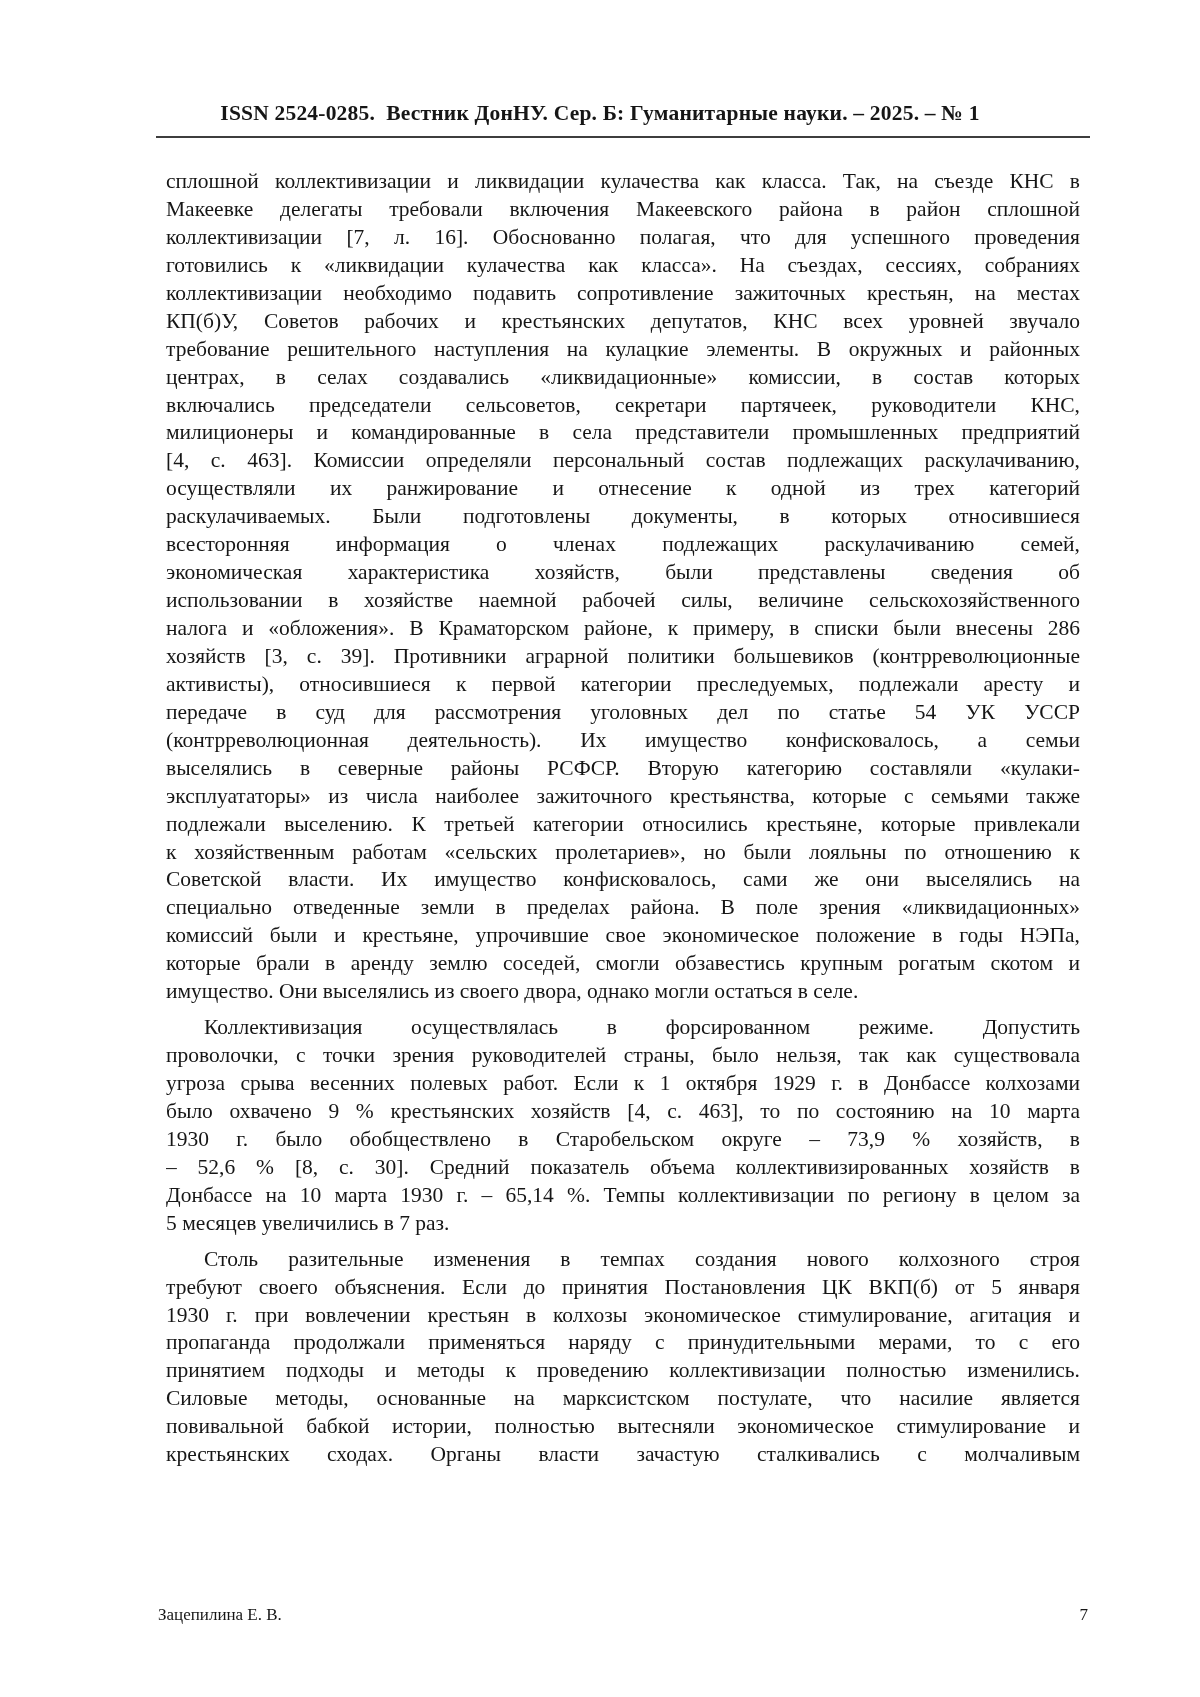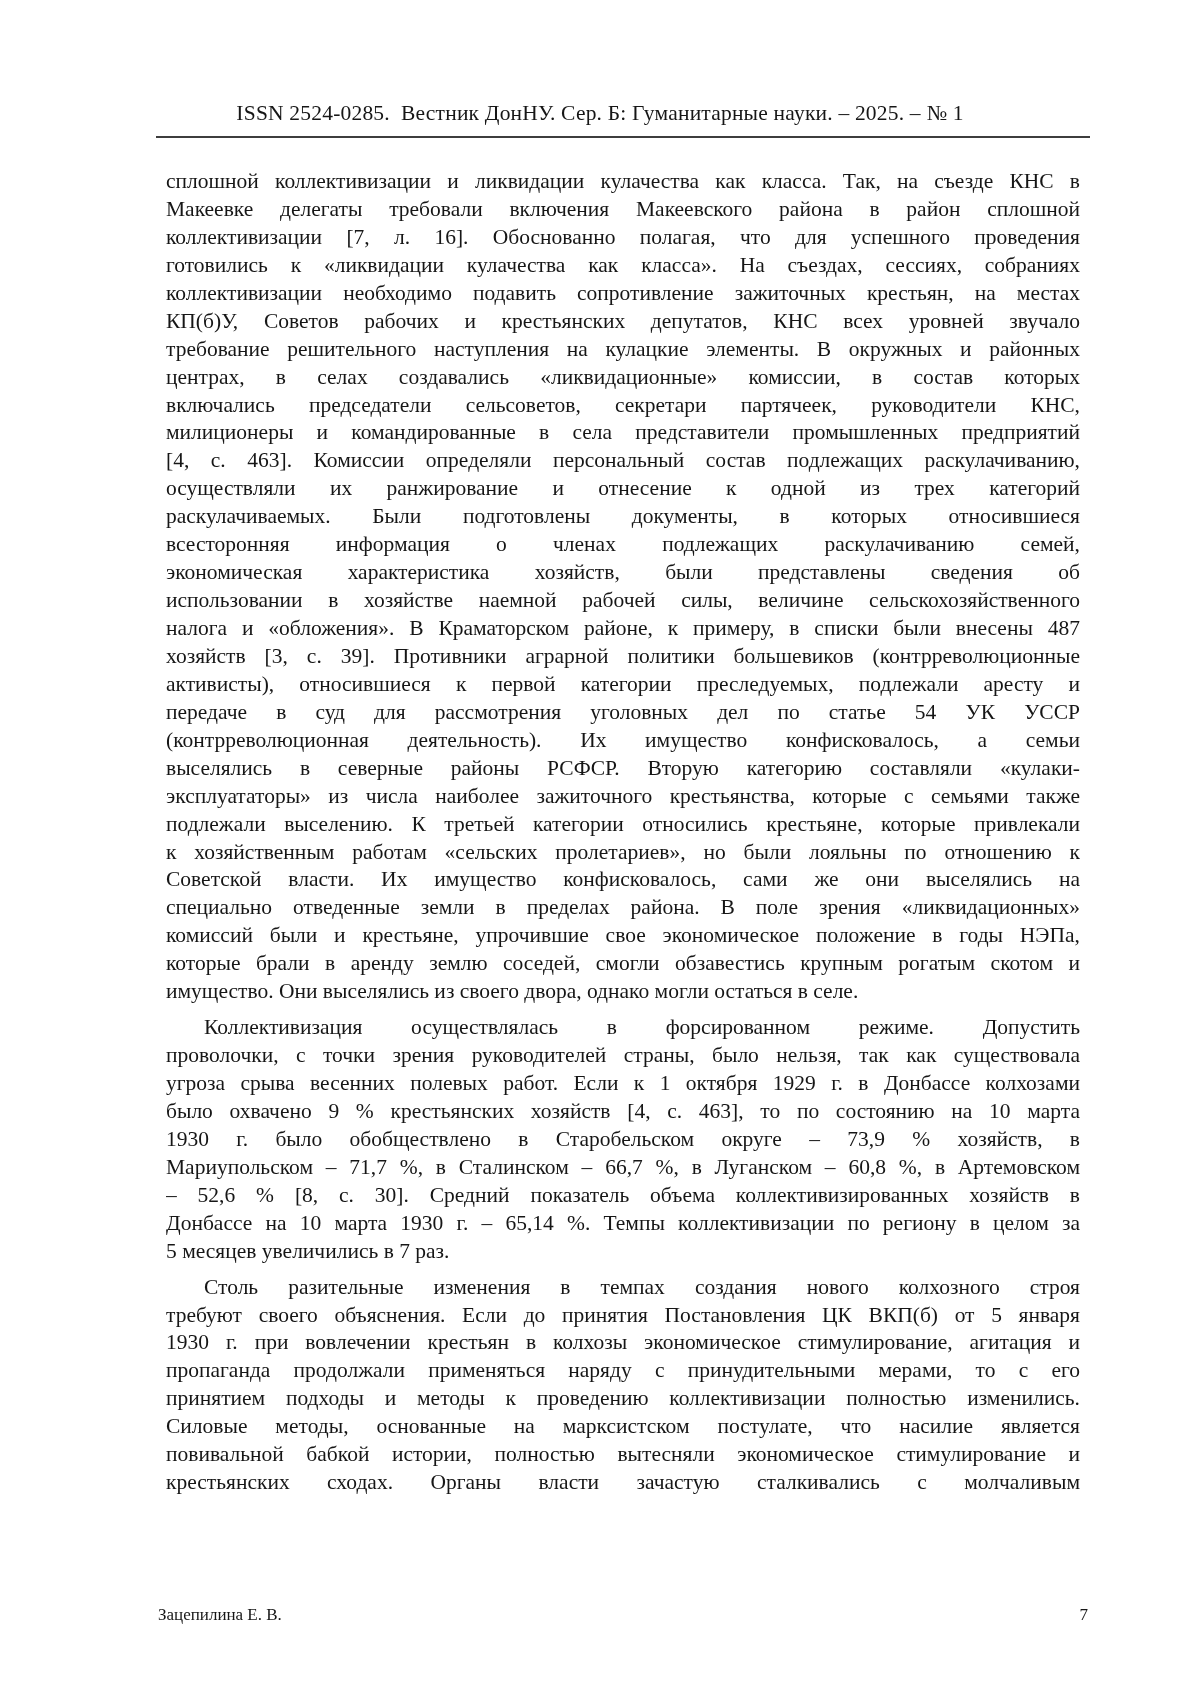--- a/index.html
+++ b/index.html
@@ -15,21 +15,21 @@
     font-family: "Liberation Serif", "DejaVu Serif", serif;
     color: #161616;
     overflow: hidden;
   }
   .running-header {
     position: absolute;
     left: 0;
     top: 100px;
     width: 1200px;
     text-align: center;
-    font-weight: normal;
+    font-weight: bold;
     font-size: 21.5px;
     line-height: 26px;
     letter-spacing: 0.2px;
     white-space: nowrap;
   }
   .header-rule {
     position: absolute;
     left: 156px;
     top: 136px;
     width: 934px;
@@ -87,42 +87,41 @@
         <div class="line">требование решительного наступления на кулацкие элементы. В окружных и районных</div>
         <div class="line">центрах, в селах создавались «ликвидационные» комиссии, в состав которых</div>
         <div class="line">включались председатели сельсоветов, секретари партячеек, руководители КНС,</div>
         <div class="line">милиционеры и командированные в села представители промышленных предприятий</div>
         <div class="line">[4, с. 463]. Комиссии определяли персональный состав подлежащих раскулачиванию,</div>
         <div class="line">осуществляли их ранжирование и отнесение к одной из трех категорий</div>
         <div class="line">раскулачиваемых. Были подготовлены документы, в которых относившиеся</div>
         <div class="line">всесторонняя информация о членах подлежащих раскулачиванию семей,</div>
         <div class="line">экономическая характеристика хозяйств, были представлены сведения об</div>
         <div class="line">использовании в хозяйстве наемной рабочей силы, величине сельскохозяйственного</div>
-        <div class="line">налога и «обложения». В Краматорском районе, к примеру, в списки были внесены 487</div>
+        <div class="line">налога и «обложения». В Краматорском районе, к примеру, в списки были внесены 286</div>
         <div class="line">хозяйств [3, с. 39]. Противники аграрной политики большевиков (контрреволюционные</div>
         <div class="line">активисты), относившиеся к первой категории преследуемых, подлежали аресту и</div>
         <div class="line">передаче в суд для рассмотрения уголовных дел по статье 54 УК УССР</div>
         <div class="line">(контрреволюционная деятельность). Их имущество конфисковалось, а семьи</div>
         <div class="line">выселялись в северные районы РСФСР. Вторую категорию составляли «кулаки-</div>
         <div class="line">эксплуататоры» из числа наиболее зажиточного крестьянства, которые с семьями также</div>
         <div class="line">подлежали выселению. К третьей категории относились крестьяне, которые привлекали</div>
         <div class="line">к хозяйственным работам «сельских пролетариев», но были лояльны по отношению к</div>
         <div class="line">Советской власти. Их имущество конфисковалось, сами же они выселялись на</div>
         <div class="line">специально отведенные земли в пределах района. В поле зрения «ликвидационных»</div>
         <div class="line">комиссий были и крестьяне, упрочившие свое экономическое положение в годы НЭПа,</div>
         <div class="line">которые брали в аренду землю соседей, смогли обзавестись крупным рогатым скотом и</div>
         <div class="line last">имущество. Они выселялись из своего двора, однако могли остаться в селе.</div>
       </div>
       <div class="paragraph">
         <div class="line indent">Коллективизация осуществлялась в форсированном режиме. Допустить</div>
         <div class="line">проволочки, с точки зрения руководителей страны, было нельзя, так как существовала</div>
         <div class="line">угроза срыва весенних полевых работ. Если к 1 октября 1929 г. в Донбассе колхозами</div>
         <div class="line">было охвачено 9 % крестьянских хозяйств [4, с. 463], то по состоянию на 10 марта</div>
         <div class="line">1930 г. было обобществлено в Старобельском округе – 73,9 % хозяйств, в</div>
-        <div class="line">Мариупольском – 71,7 %, в Сталинском – 66,7 %, в Луганском – 60,8 %, в Артемовском</div>
         <div class="line">– 52,6 % [8, с. 30]. Средний показатель объема коллективизированных хозяйств в</div>
         <div class="line">Донбассе на 10 марта 1930 г. – 65,14 %. Темпы коллективизации по региону в целом за</div>
         <div class="line last">5 месяцев увеличились в 7 раз.</div>
       </div>
       <div class="paragraph">
         <div class="line indent">Столь разительные изменения в темпах создания нового колхозного строя</div>
         <div class="line">требуют своего объяснения. Если до принятия Постановления ЦК ВКП(б) от 5 января</div>
         <div class="line">1930 г. при вовлечении крестьян в колхозы экономическое стимулирование, агитация и</div>
         <div class="line">пропаганда продолжали применяться наряду с принудительными мерами, то с его</div>
         <div class="line">принятием подходы и методы к проведению коллективизации полностью изменились.</div>

